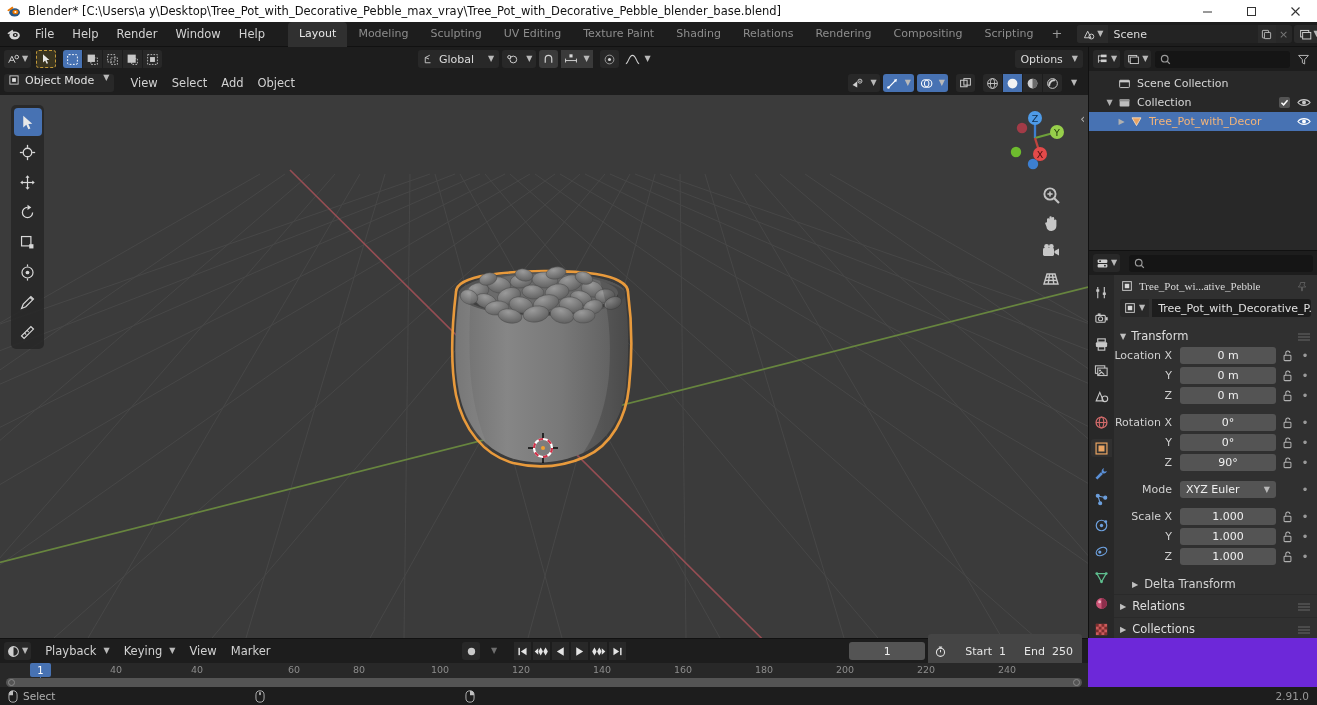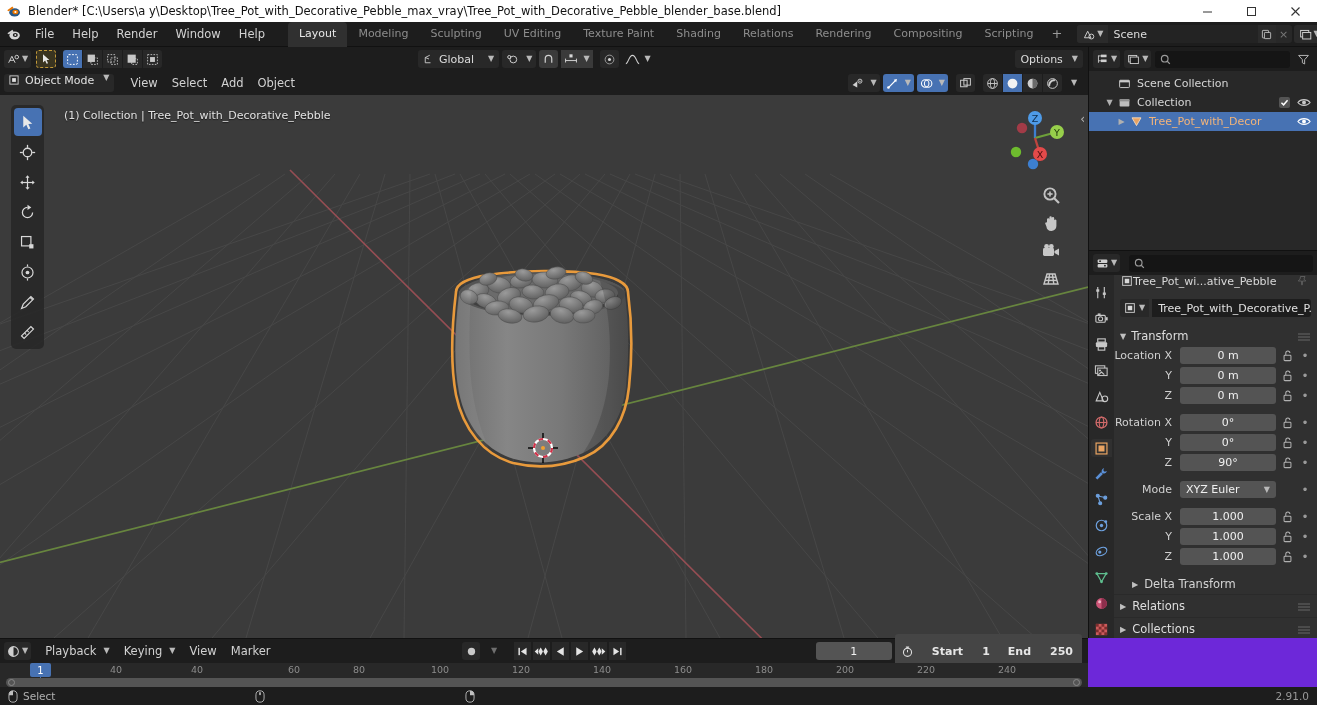--- a/index.html
+++ b/index.html
@@ -137,21 +137,21 @@
     background:#303030; border-left:1px solid #111; border-top:1px solid #111;
   }
   .pr-header{ height:24px; background:#1d1d1d; display:flex; align-items:center; padding:0 4px; gap:5px;}
   .pr-tabs{
     position:absolute; left:0; top:24px; width:25px; bottom:0; background:#282828;
     display:flex; flex-direction:column; align-items:center; padding-top:9px; gap:8px;
   }
   .ptab{ width:21px; height:19px; display:flex; align-items:center; justify-content:center; border-radius:3px 0 0 3px;}
   .ptab.active{ background:#303030; }
   .pr-body{ position:absolute; left:25px; top:24px; right:0; bottom:0; overflow:hidden; }
-  .breadcrumb{ height:22px; display:flex; padding:0 7px; font-size:11px; color:#d8d8d8;}
+  .breadcrumb{ height:22px; display:flex; align-items:center; padding:0 7px; gap:6px; font-size:11px; color:#d8d8d8;font-family:Liberation Serif, serif;}
   .idrow{ height:22px; display:flex; align-items:center; padding:0 6px; gap:3px; }
   .idrow .idb{
     display:flex; align-items:center; gap:3px; background:#282828; border-radius:3px 0 0 3px;
     height:18px; padding:0 4px;
   }
   .idrow .idv{
     flex:1; height:18px; background:#1d1d1d; border-radius:0 3px 3px 0; display:flex; align-items:center;
     padding:0 6px; font-size:11px; color:#e0e0e0; white-space:nowrap; overflow:hidden;
   }
   .panel-hdr{
@@ -181,22 +181,22 @@
   .tl-header{ height:24px; background:#1d1d1d; display:flex; align-items:center; padding:0 4px; gap:2px; position:relative;}
   .tl-menu{ padding:2px 6px; font-size:11.5px; color:#d2d2d2; border-radius:3px; display:flex; align-items:center; gap:7px;}
   .tl-center{ position:absolute; left:50%; transform:translateX(-50%); display:flex; align-items:center; gap:2px; }
   .playbtn{ width:17px; height:18px; display:flex; align-items:center; justify-content:center; background:#282828;}
   .tl-right{ position:absolute; right:6px; display:flex; align-items:center; gap:3px; }
   .numfield{
     height:18px; background:#545454; border-radius:3px; display:flex; align-items:center;
     justify-content:center; font-size:11px; color:#f0f0f0; min-width:76px; padding:0 8px;
   }
   .rangefield{
-    height:34px; background:#454545; display:flex; align-items:center; gap:19px; padding:0 9px;
-    font-size:11px; color:#e6e6e6;font-weight:bold;
+    height:34px; background:#454545; display:flex; align-items:center; gap:7px; padding:0 9px;
+    font-size:11px; color:#e6e6e6;
   }
   .tl-ruler{ position:absolute; top:24px; left:0; right:0; height:15px; background:#282828; }
   .tick{ position:absolute; top:1px; font-size:9.5px; color:#8c8c8c; transform:translateX(-50%); }
   .playhead{
     position:absolute; top:0px; width:21px; height:14px; background:#4772b3; border-radius:2px;
     display:flex; align-items:center; justify-content:center; font-size:10px; color:#fff;
   }
   .playhead-line{ position:absolute; top:14px; width:1px; height:11px; background:#4772b3; }
   .scrollbar{
     position:absolute; left:6px; right:6px; top:39px; height:9px; background:#545454; border-radius:5px;
@@ -432,21 +432,20 @@
             <circle r="2" fill="#f0a030"></circle>
             <line x1="0" y1="-15" x2="0" y2="-10" stroke="#000" stroke-width="1.4"></line>
             <line x1="0" y1="10" x2="0" y2="15" stroke="#000" stroke-width="1.4"></line>
             <line x1="-15" y1="0" x2="-10" y2="0" stroke="#000" stroke-width="1.4"></line>
             <line x1="10" y1="0" x2="15" y2="0" stroke="#000" stroke-width="1.4"></line>
           </g>
         </svg>
       </div>
 
       <div class="vp-text">
-        <div class="l2">(1) Collection | Tree_Pot_with_Decorative_Pebble</div>
       </div>
 
       <div class="vp-tools">
         <div class="tool active">
           <svg width="17" height="17" viewBox="0 0 20 20">
               <path d="M5 2 L5 16 L8.6 12.6 L11 18 L13.4 17 L11 11.8 L15.6 11.6 Z" fill="#e8e8e8"></path>
             </svg>
         </div>
         <div class="tool">
           <svg width="17" height="17" viewBox="0 0 20 20">

